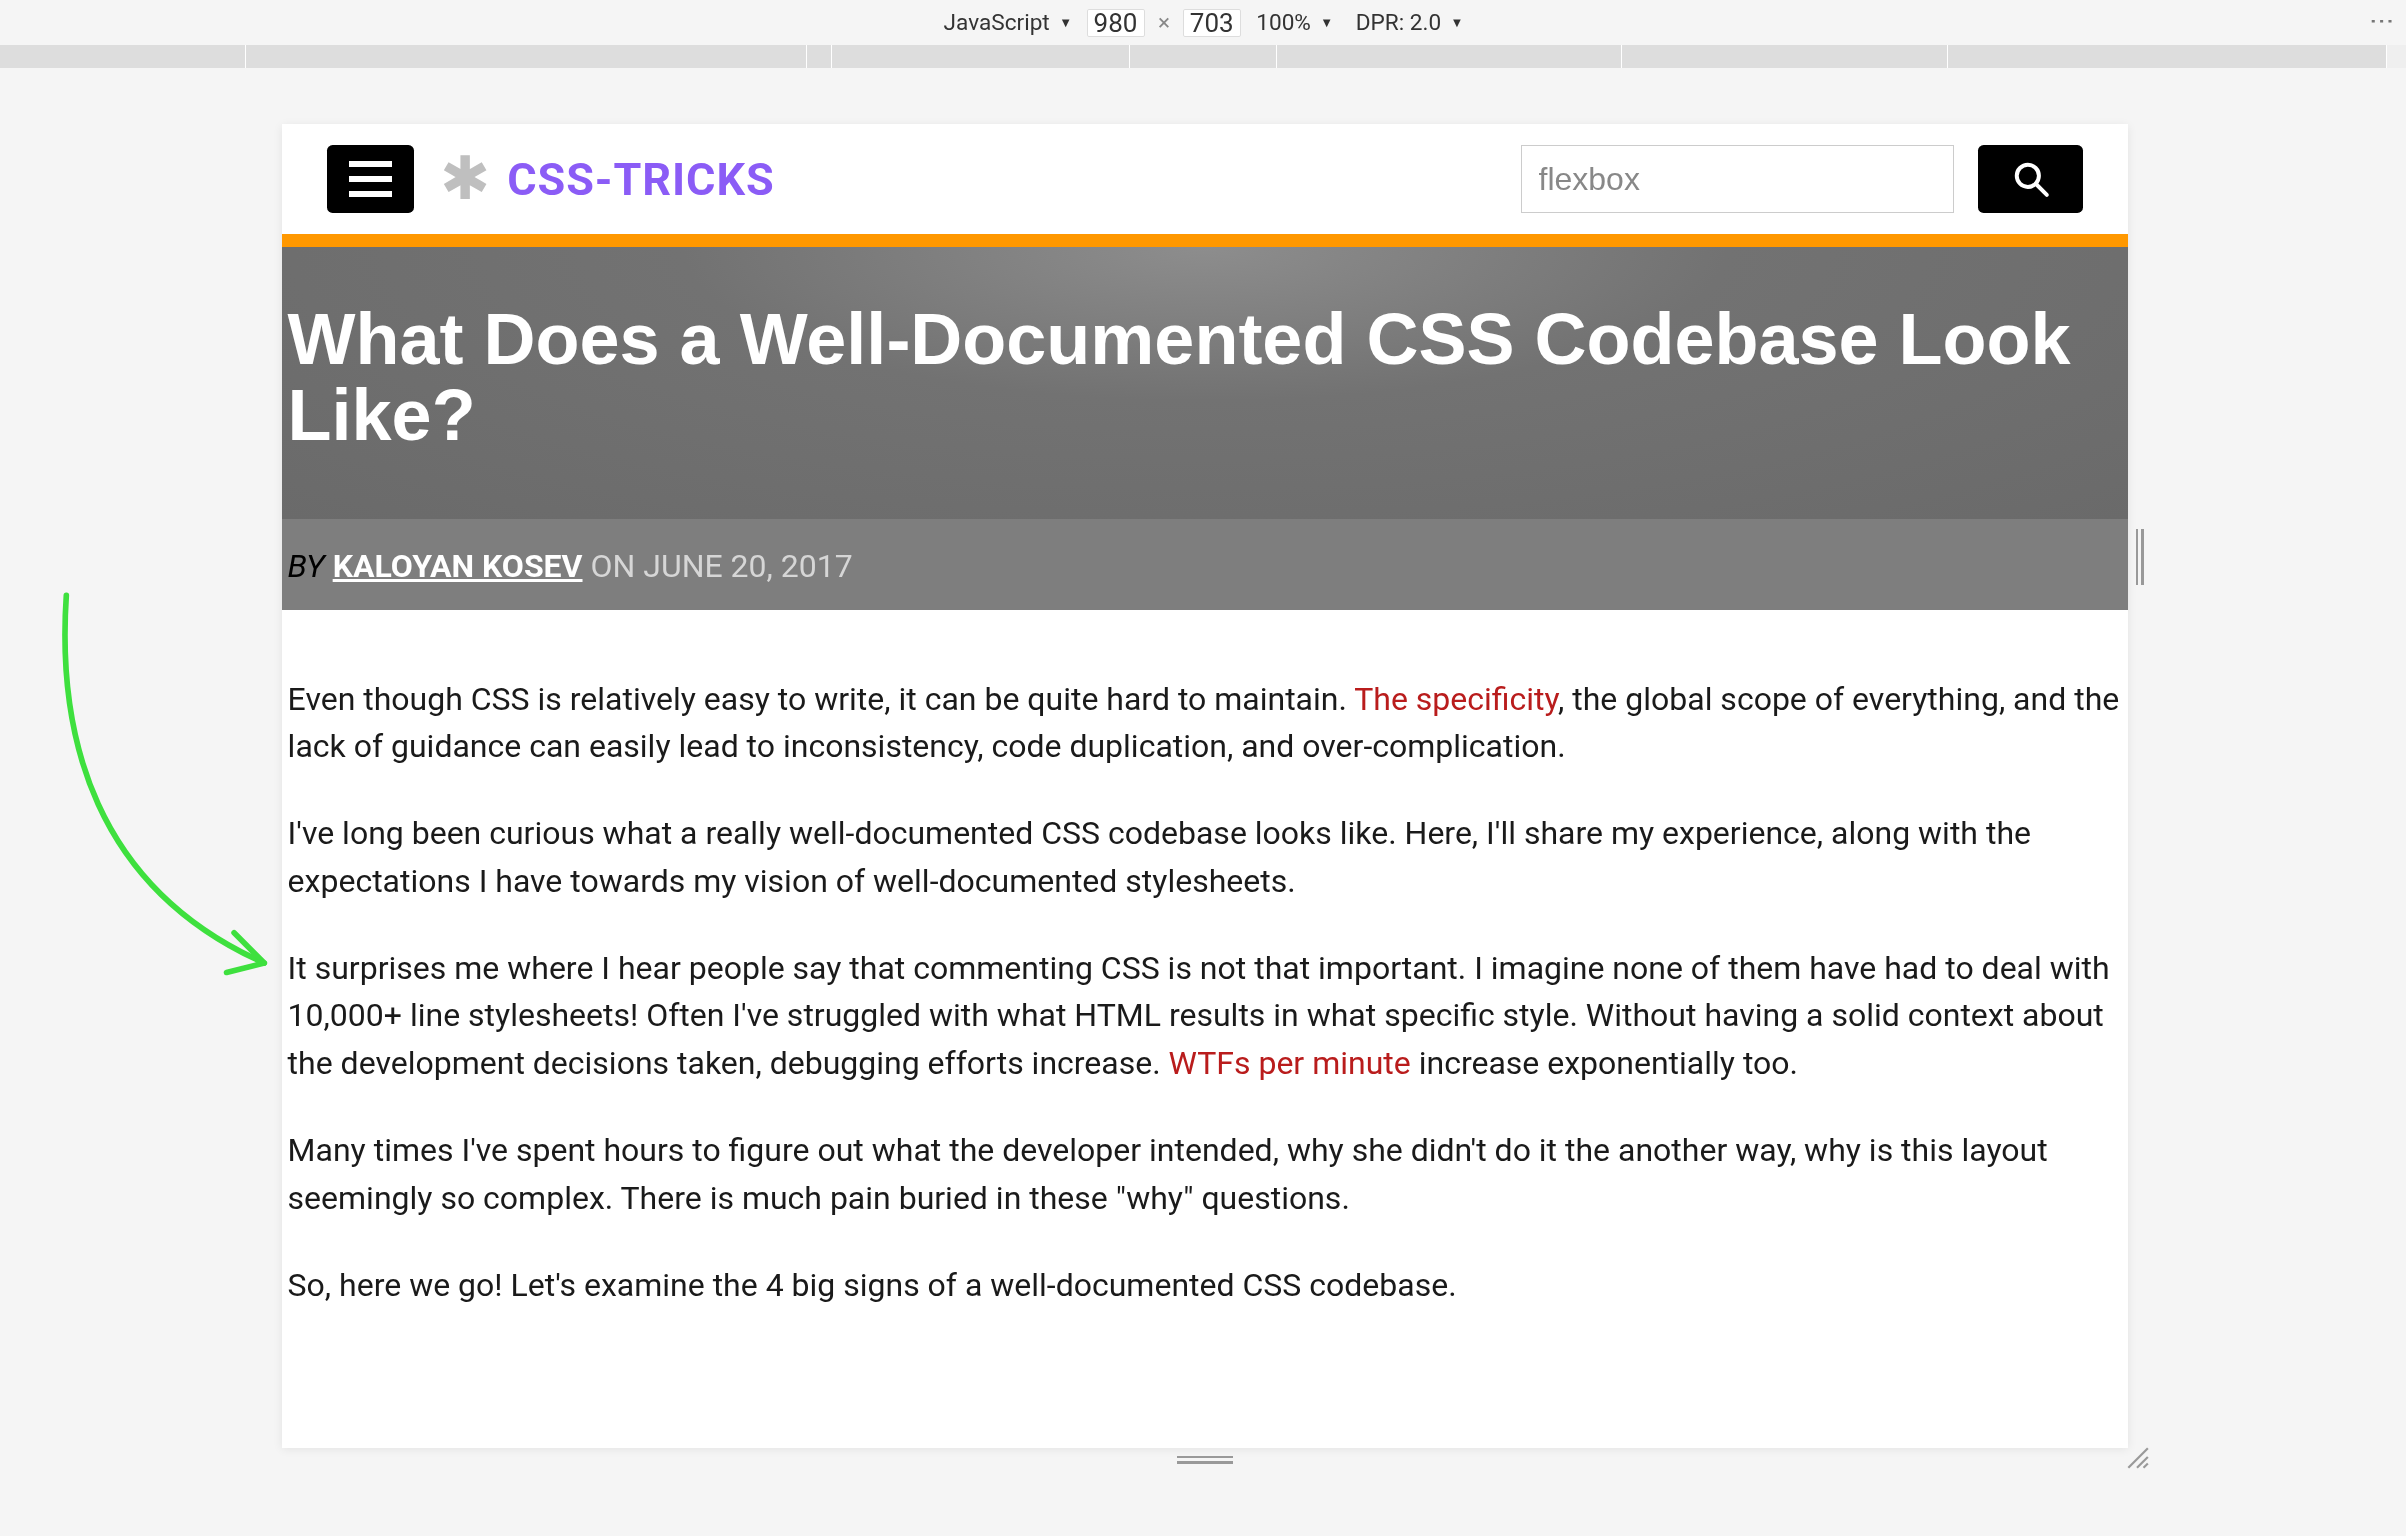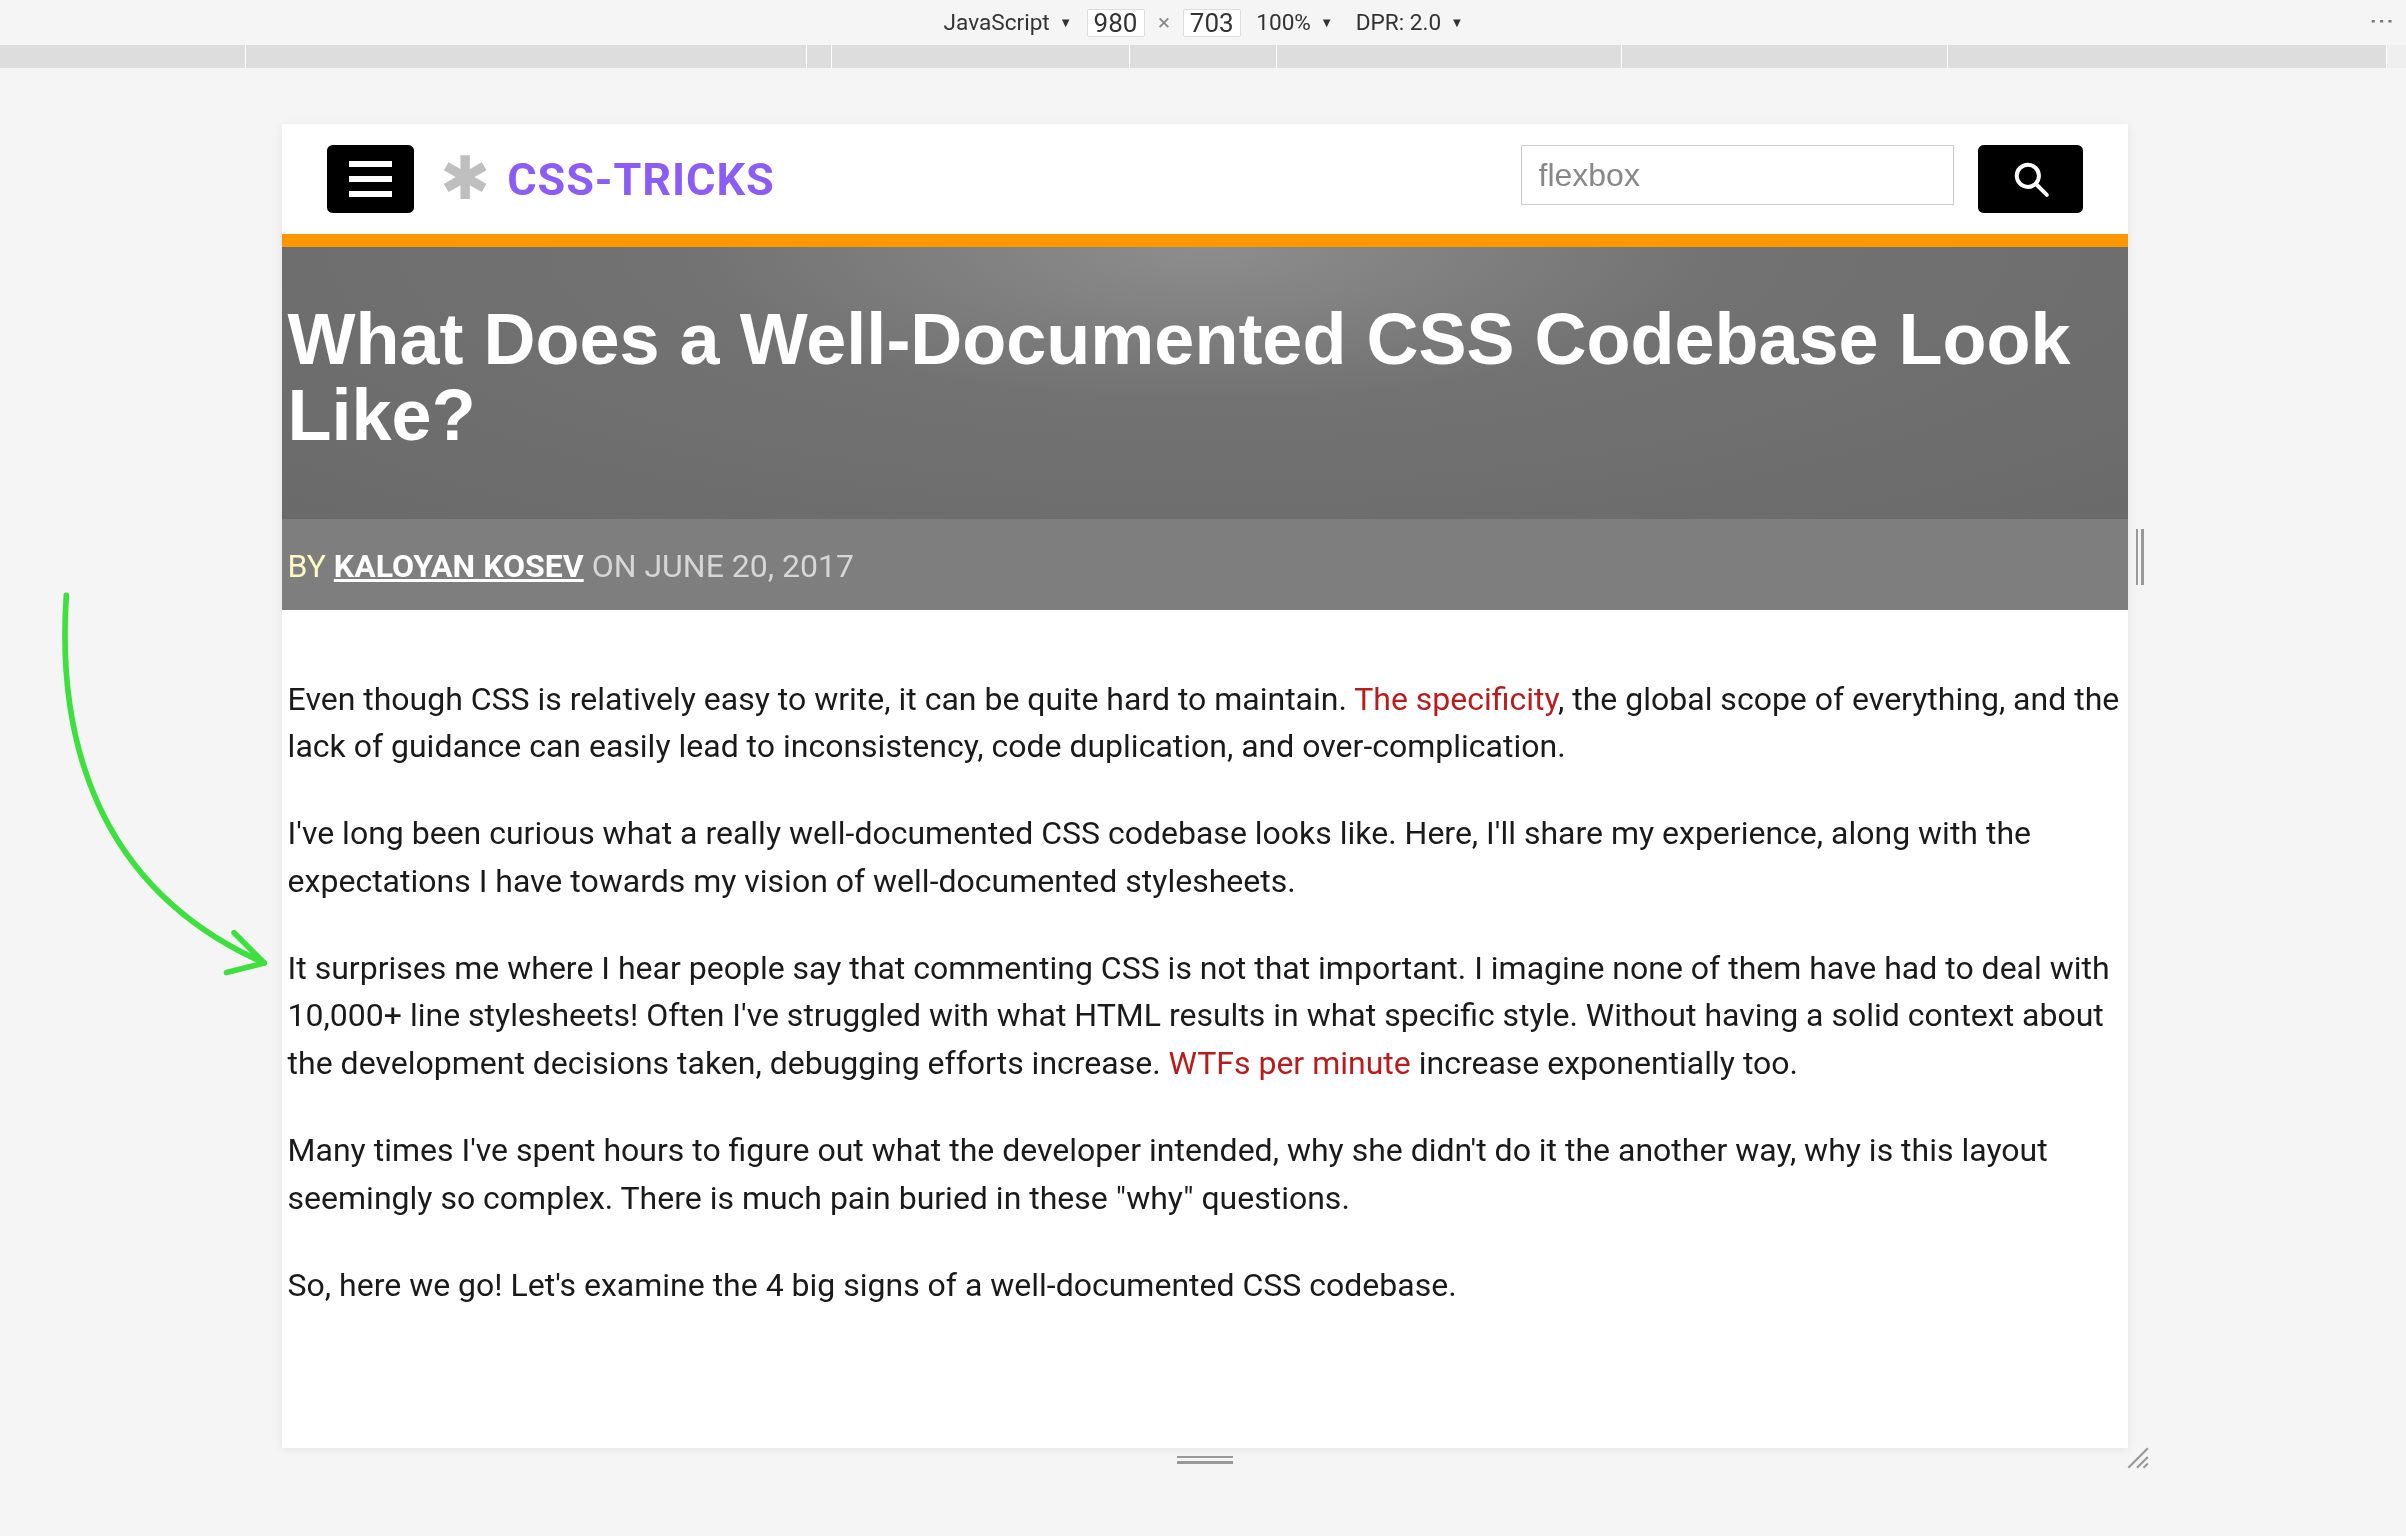--- a/index.html
+++ b/index.html
@@ -142,21 +142,21 @@
     color: #8b5cf6;
   }
   .header-spacer { flex: 1; }
   .search-wrap {
     display: flex;
     align-items: stretch;
     gap: 24.5px;
   }
   .search-input {
     width: 433px;
-    height: 60px;
+    height: 68px;
     border: 1.9px solid #ccc;
     font-size: 32px;
     padding: 0 17px;
     color: #1d4ed8;
     background: #fff;
   }
   .search-input::placeholder { color: #888; }
   .search-btn {
     width: 105px;
     height: 68px;
@@ -193,21 +193,21 @@
   
   .meta {
     background: #7e7e7e;
     padding: 28px 5.6px 24.5px 5.6px;
     color: #fff;
   }
   .meta-line1 {
     font-size: 32px;
     font-weight: 400;
   }
-  .meta-line1 .by { color: #fef9c3; }
+  .meta-line1 .by { color: #000000; font-style: italic; }
   .meta-line1 .author { color: #fff; font-weight: 700; }
   .meta-line1 .on { color: #d6d6d6; }
   .meta-line2 {
     margin-top: 9.4px;
     display: flex;
     align-items: center;
     gap: 9.4px;
   }
   .meta-line2 .tag-label {
     color: #c2c2c2;

